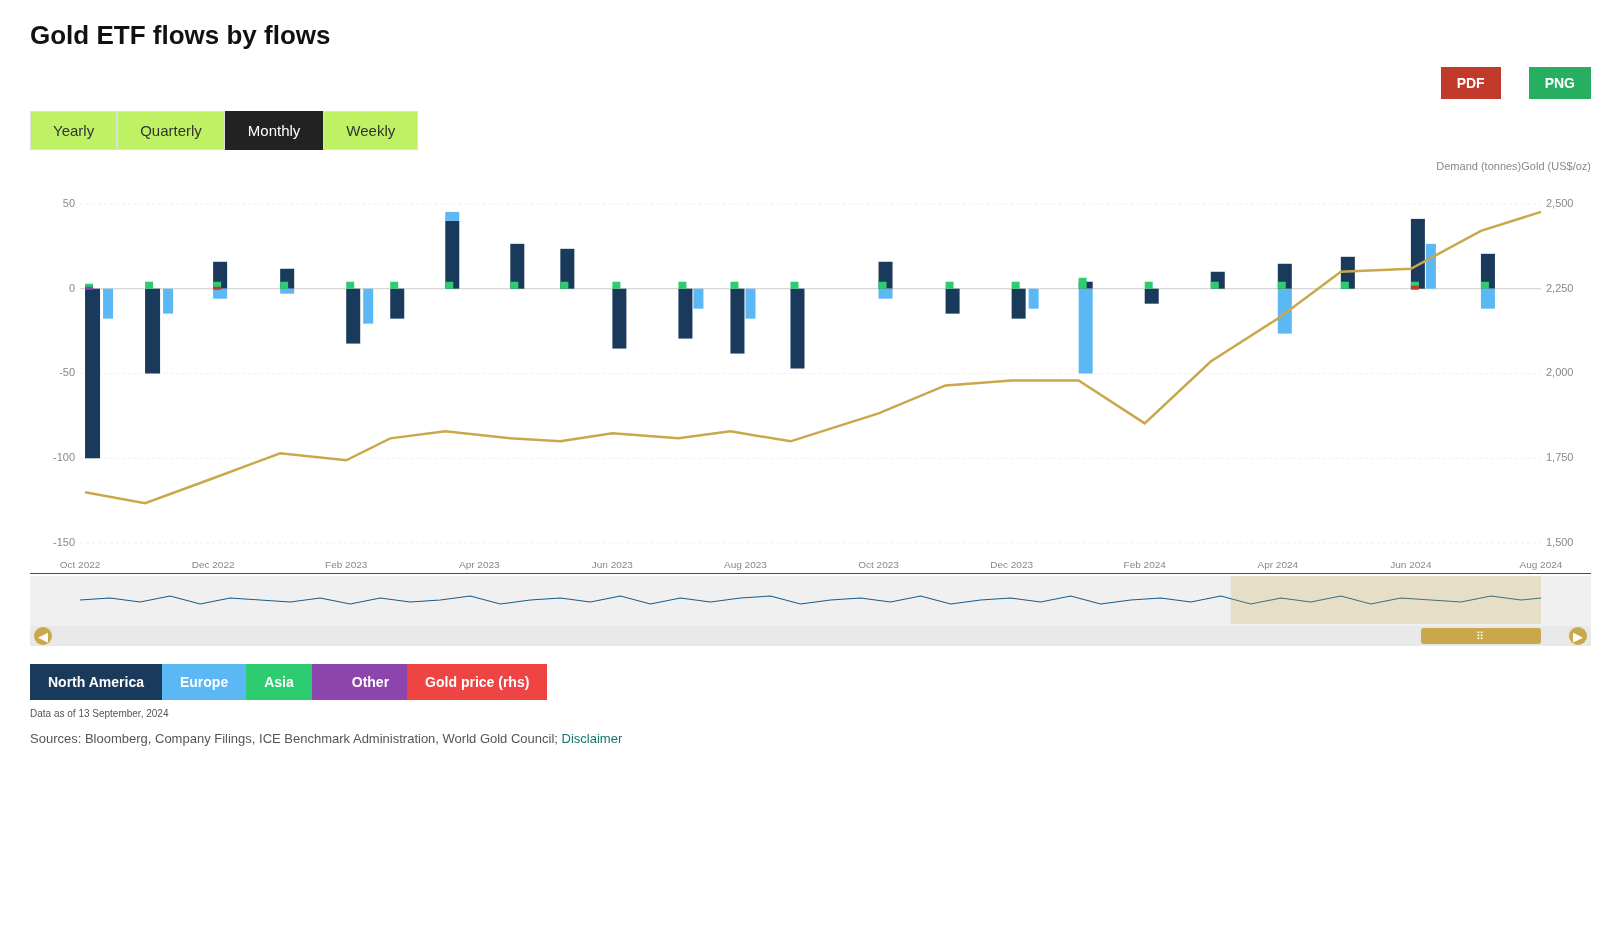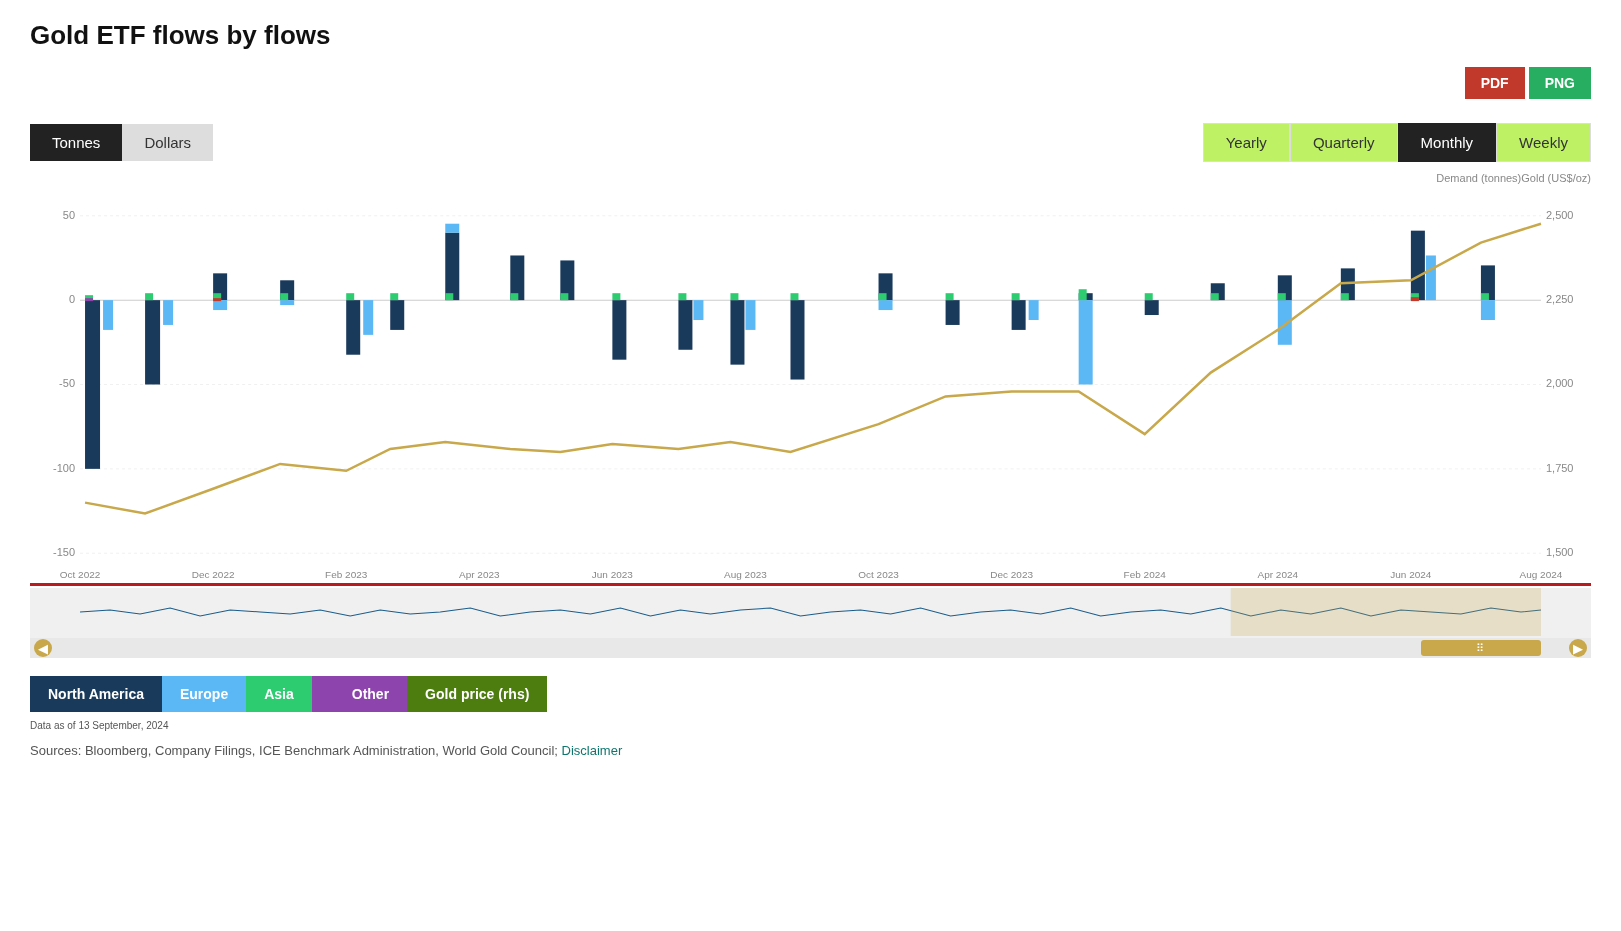--- a/index.html
+++ b/index.html
@@ -1,45 +1,45 @@
 <!DOCTYPE html>
 <html><head>
   <meta charset="utf-8">
   <style>
     * { box-sizing: border-box; margin: 0; padding: 0; }
     body { font-family: Arial, sans-serif; background: #fff; color: #333; padding: 20px 30px; }
 
     .page-title { font-size: 26px; font-weight: bold; margin-bottom: 16px; color: #111; }
 
-    .top-bar { display: flex; justify-content: flex-end; margin-bottom: 24px; }
+    .top-bar { display: flex; justify-content: flex-end; margin-bottom: 12px; gap: 24px; }
     .pdf-btn { background: #c0392b; color: #fff; border: none; padding: 8px 16px; font-size: 14px; font-weight: bold; cursor: pointer; margin-right: 4px; }
     .png-btn { background: #27ae60; color: #fff; border: none; padding: 8px 16px; font-size: 14px; font-weight: bold; cursor: pointer; }
 
     .controls-row { display: flex; justify-content: space-between; align-items: center; margin-bottom: 10px; }
     .unit-tabs { display: flex; }
     .unit-tab { padding: 10px 22px; font-size: 15px; cursor: pointer; border: none; background: #ddd; color: #333; }
     .unit-tab.active { background: #222; color: #fff; }
 
     .period-tabs { display: flex; }
     .period-tab { padding: 10px 22px; font-size: 15px; cursor: pointer; border: 1px solid #ddd; background: #bef264; color: #333; }
     .period-tab.active { background: #222; color: #fff; border-color: #222; }
 
     .chart-area { position: relative; width: 100%; }
     .chart-labels-row { display: flex; justify-content: flex-end; font-size: 11px; color: #888; margin-bottom: 2px; }
-    .chart-container { position: relative; width: 100%; height: 400px; border-bottom: 3px solid #b91c1c; }
+    .chart-container { position: relative; width: 100%; height: 400px; border-bottom: 1px solid #b91c1c; }
 
     .navigator-area { position: relative; width: 100%; height: 70px; background: #f0f0f0; margin-top: 2px; overflow: hidden; }
 
     .legend { display: flex; gap: 0; margin: 18px 0 8px 0; flex-wrap: wrap; }
     .legend-item { padding: 10px 18px; font-size: 14px; font-weight: bold; color: #fff; cursor: pointer; }
     .legend-item.north-america { background: #1a3a5c; }
     .legend-item.europe { background: #5bb8f5; }
     .legend-item.asia { background: #2ecc71; }
     .legend-item.other { background: #8e44ad; padding-left: 40px; }
-    .legend-item.gold-price { background: #4d7c0f; }
+    .legend-item.gold-price { background: #ef4444; }
 
     .data-as-of { font-size: 10px; color: #555; margin-bottom: 12px; }
     .data-as-of span { font-weight: normal; }
 
     .sources { font-size: 13px; color: #555; margin-top: 4px; }
     .sources a { color: #0f766e; text-decoration: none; }
 
     
     .chart-svg { width: 100%; height: 100%; }
     .navigator-svg { width: 100%; height: 48px; }
@@ -48,24 +48,20 @@
 <body>
 
 <h1 class="page-title">Gold ETF flows by flows</h1>
 
 <div class="top-bar">
   <button class="pdf-btn">PDF</button>
   <button class="png-btn">PNG</button>
 </div>
 
 <div class="controls-row">
-  <div class="unit-tabs">
-    <button class="unit-tab active">Tonnes</button>
-    <button class="unit-tab">Dollars</button>
-  </div>
   <div class="period-tabs">
     <button class="period-tab">Yearly</button>
     <button class="period-tab">Quarterly</button>
     <button class="period-tab active">Monthly</button>
     <button class="period-tab">Weekly</button>
   </div>
 </div>
 
 <div class="chart-area">
   <div class="chart-labels-row">

